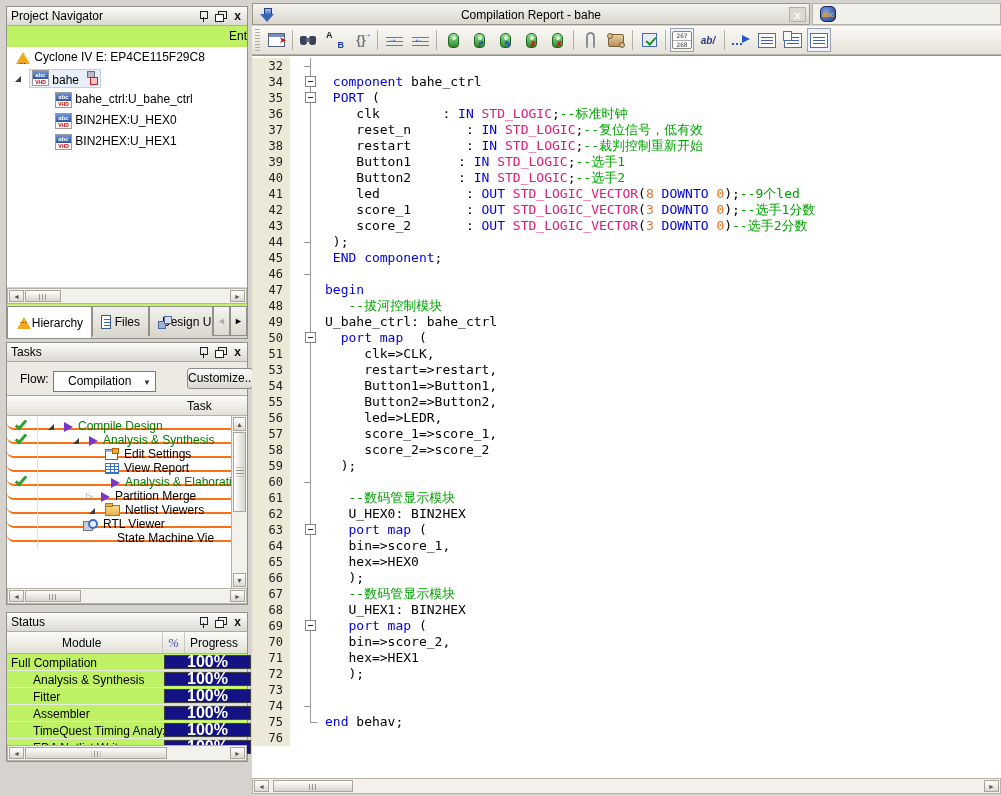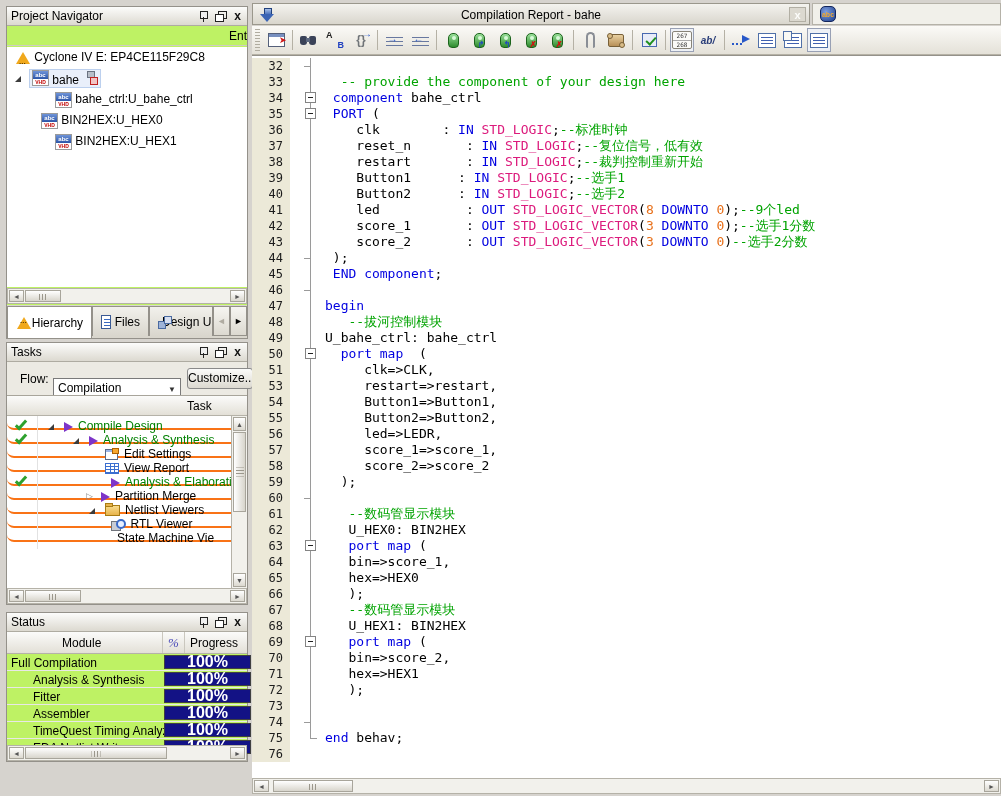--- a/index.html
+++ b/index.html
@@ -62,21 +62,21 @@
   .file-icon::after { content:""; position:absolute; left:2px; top:2px; width:6px; height:8px;
       background:repeating-linear-gradient(0deg,#3a6ac0 0 1px,transparent 1px 3px); }
   .design-icon { position:relative; display:inline-block; width:13px; height:12px; }
   .design-icon::before { content:""; position:absolute; left:0; top:5px; width:6px; height:6px; background:#9fb4d8; border:1px solid #4a6aa0; }
   .design-icon::after { content:""; position:absolute; left:6px; top:0; width:6px; height:6px; background:#d8e0f0; border:1px solid #4a6aa0; }
 
   
   #tasks-panel { left:6px; top:342px; width:242px; height:263px; background:#eceae3; }
   .flow-row { position:relative; height:33px;margin-left:8px; }
   .flow-label { position:absolute; left:5px; top:10px; }
-  .flow-select { position:absolute; left:38px; top:16px; width:128px; height:21px; background:#fff; border:1px solid #7a7a7a; padding:2px 4px; }
+  .flow-select { position:absolute; left:38px; top:9px; width:103px; height:21px; background:#fff; border:1px solid #7a7a7a; padding:2px 14px; }
   .flow-select .arr { position:absolute; right:4px; top:6px; font-size:8px; color:#333; }
   .customize-btn { position:absolute; left:172px; top:6px; width:66px; height:21px; border:1px solid #8a8a8a; border-radius:3px; background:linear-gradient(#fbfbfa,#dcd9d0); text-align:center; line-height:19px; }
   #task-table { position:absolute; left:0; top:52px; right:0; bottom:16px; background:#fff; border-top:1px solid #a8a59b; overflow:hidden; }
   .task-headrow { position:relative; height:20px; background:linear-gradient(#fbfbfa,#e3e0d7); border-bottom:1px solid #b5b2a8; }
   .task-headrow span { position:absolute; left:180px; top:3px; }
   .task-row { position:relative; height:14px; border-bottom:2px solid #f97316;border-radius:7px; }
   .task-check-cell { position:absolute; left:0; top:0; width:31px; height:21px; border-right:1px solid #e2e2e2; }
   .chk { position:absolute; left:8px; top:5px; width:12px; height:6px; border-left:3px solid #2ea12e; border-bottom:3px solid #2ea12e; transform:rotate(-48deg); }
   .task-content { position:absolute; left:32px; top:0; right:16px; height:21px; line-height:21px; white-space:nowrap; overflow:hidden; }
   .task-content > * { vertical-align:middle; }
@@ -186,21 +186,21 @@
       <span class="ph-btn close-icon">x</span>
     </span>
   </div>
   <div class="nav-colhead">
     <span>Entity</span>
   </div>
   <div id="nav-tree">
       <div class="tree-row" style="padding-left: 8px;"><span class="warn-icon"></span><span> Cyclone IV E: EP4CE115F29C8</span></div>
       <div class="tree-row" style="padding-left: 8px;"><span class="exp-down" style="margin-right: 8px;"></span><span class="sel-box"><span class="vhd-icon"><span class="abc">abc</span><span class="vhd">VHD</span></span><span> bahe </span><span class="hier-mini-icon"></span></span></div>
       <div class="tree-row" style="padding-left: 48px;"><span class="vhd-icon"><span class="abc">abc</span><span class="vhd">VHD</span></span><span> bahe_ctrl:U_bahe_ctrl</span></div>
-      <div class="tree-row" style="padding-left: 34px;"><span class="vhd-icon"><span class="abc">abc</span><span class="vhd">VHD</span></span><span> BIN2HEX:U_HEX0</span></div>
+      <div class="tree-row" style="padding-left: 48px;"><span class="vhd-icon"><span class="abc">abc</span><span class="vhd">VHD</span></span><span> BIN2HEX:U_HEX0</span></div>
       <div class="tree-row" style="padding-left: 48px;"><span class="vhd-icon"><span class="abc">abc</span><span class="vhd">VHD</span></span><span> BIN2HEX:U_HEX1</span></div>
     </div>
   <div class="hscroll" id="nav-hscroll">
     <span class="sb-btn sb-left">◄</span>
     <span class="sb-thumb" style="left:17px;width:36px;">
         <span class="sb-grip"></span>
       </span>
     <span class="sb-btn sb-right">►</span>
   </div>
   <div id="nav-tabs">
@@ -274,21 +274,21 @@
         <div class="task-row">
           <span class="task-check-cell"></span>
           <span class="task-content" style="padding-left: 47px;"><span class="exp-right-ch" style="margin-right: 8px;">▷</span><span class="play-icon"></span><span class="task-label">Partition Merge</span></span>
         </div>
         <div class="task-row">
           <span class="task-check-cell"></span>
           <span class="task-content" style="padding-left: 50px;"><span class="exp-down" style="margin-right: 10px;"></span><span class="folder-icon"></span><span class="task-label">Netlist Viewers</span></span>
         </div>
         <div class="task-row">
           <span class="task-check-cell"></span>
-          <span class="task-content" style="padding-left: 33px; text-align: center;"><span class="rtl-icon"></span><span class="task-label">RTL Viewer</span></span>
+          <span class="task-content" style="padding-left: 44px;"><span class="rtl-icon"></span><span class="task-label">RTL Viewer</span></span>
         </div>
         <div class="task-row">
           <span class="task-check-cell"></span>
           <span class="task-content" style="padding-left: 78px;"><span class="task-label">State Machine Vie</span></span>
         </div>
       </div>
     <div class="vscroll" style="right:0;top:20px;bottom:0;">
       <span class="vsb-btn" style="top:1px;">▲</span>
       <span class="vsb-thumb" style="top:16px;height:80px;">
           <span class="vsb-grip"></span>
@@ -448,25 +448,20 @@
 <div id="editor">
     <div style="height: 2px;"></div>
     <div class="code-row">
       <span class="gutter">32</span>
       <span class="rail vline">
         <span class="tick"></span>
       </span>
       <span class="code-text"></span>
     </div>
     <div class="code-row">
-      <span class="gutter">33</span>
-      <span class="rail vline"></span>
-      <span class="code-text"><span class="s-p">  </span><span class="s-c">-- provide the component of your design here</span></span>
-    </div>
-    <div class="code-row">
       <span class="gutter">34</span>
       <span class="rail vline">
         <span class="fold-box"></span>
       </span>
       <span class="code-text"><span class="s-p"> </span><span class="s-k">component</span><span class="s-p"> bahe_ctrl</span></span>
     </div>
     <div class="code-row">
       <span class="gutter">35</span>
       <span class="rail vline">
         <span class="fold-box"></span>

